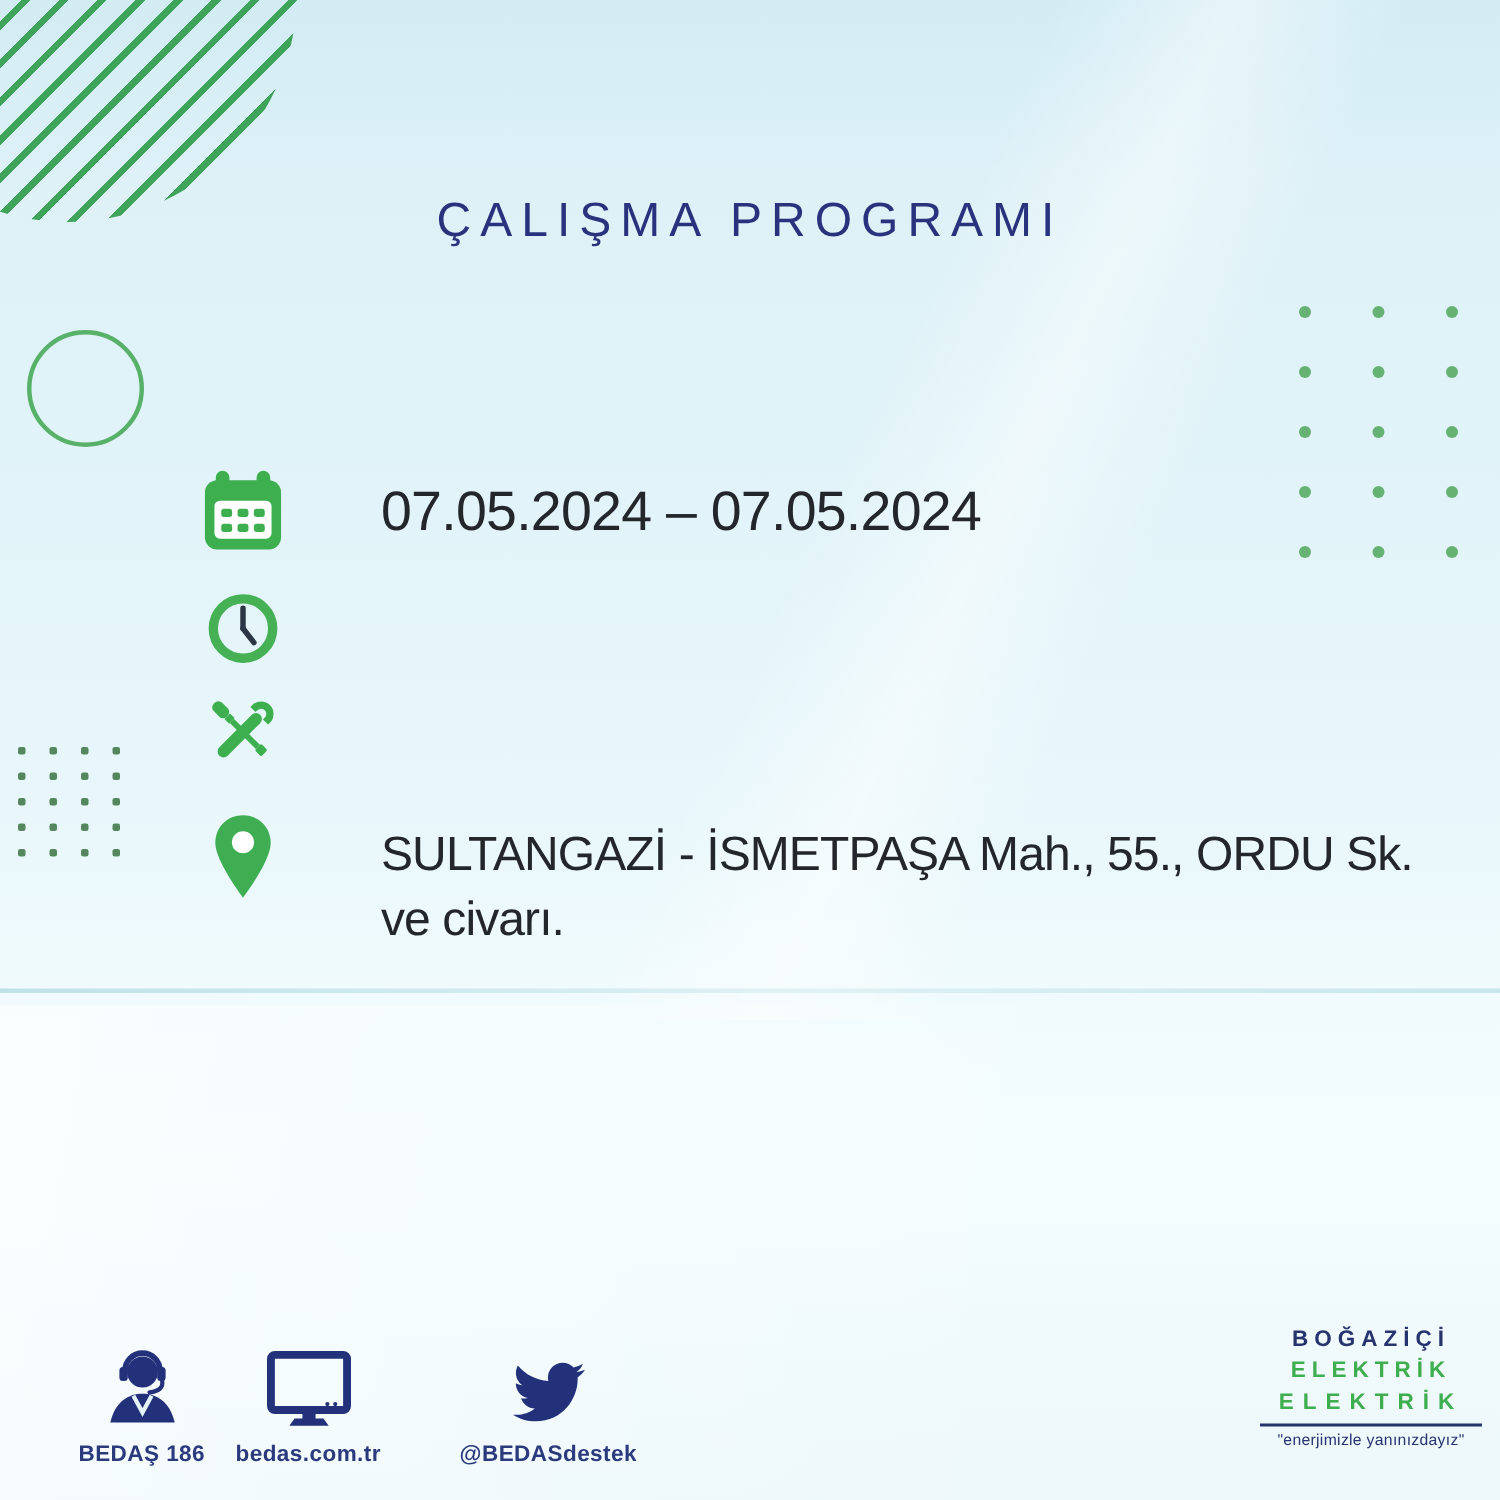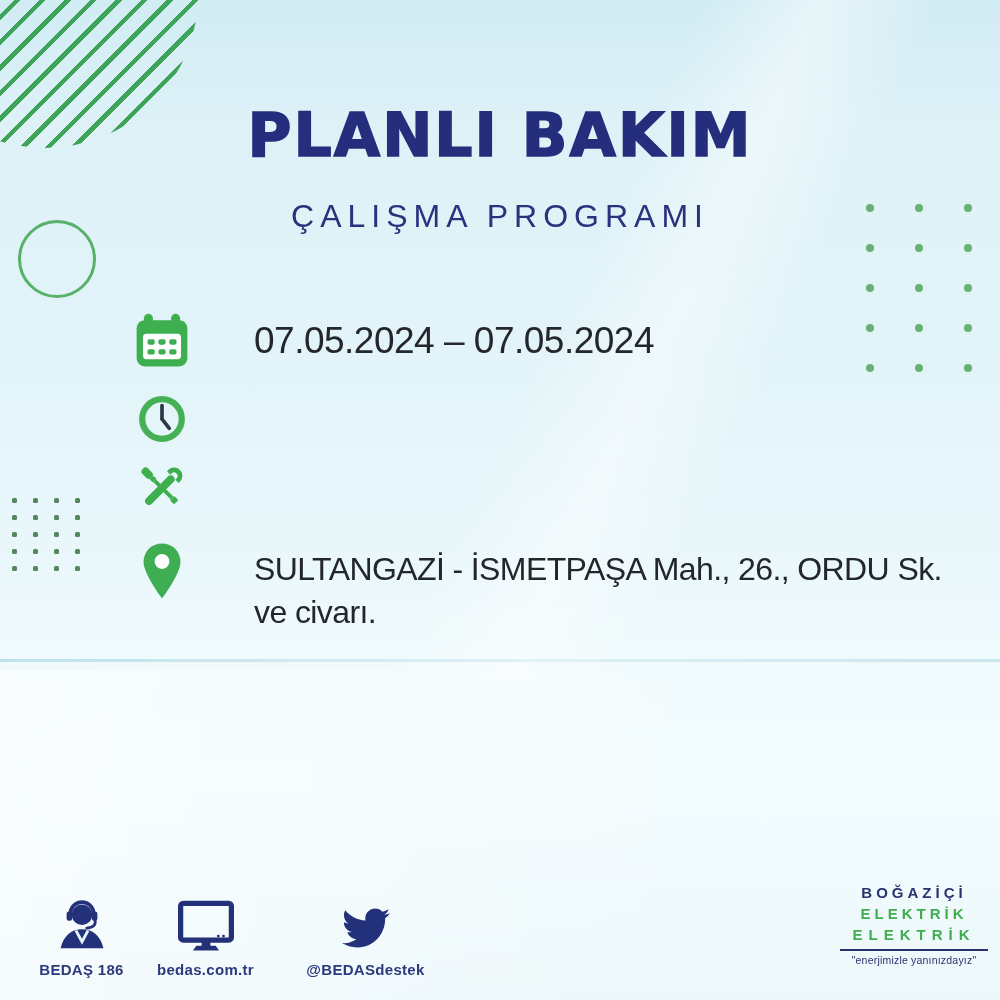--- a/index.html
+++ b/index.html
@@ -57,21 +57,21 @@
   .row-text{color:#23262b; margin-left:18px; letter-spacing:-0.5px;}
   .row-date{top:312px;}   .row-date .row-text{font-size:37px;}
   .row-time{top:394px;}   .row-time .row-text{font-size:37px;}
   .row-work{top:460px;}   .row-work .row-text{font-size:33px;}
   .row-loc{top:542px; align-items:flex-start;}
   .row-loc .row-text{font-size:32px; line-height:1.33; width:705px; margin-top:6px; letter-spacing:-0.6px;}
   
   .contact{position:absolute; top:894px; text-align:center;}
   .contact-icon{height:58px; display:flex; align-items:flex-end; justify-content:center;}
   .contact-label{margin-top:9px; font-size:15px; font-weight:bold; color:#2a3a7d; letter-spacing:0.3px;}
-  .contact-1{left:19px; width:125px;}
+  .contact-1{left:32px; width:125px;}
   .contact-2{left:148px; width:115px;}
   .contact-3{left:258px; width:125px;margin-left:45px;}
   
   .logo{position:absolute; left:838px; top:882px; width:152px; text-align:center;}
   .logo-line{font-weight:bold; font-size:15px; line-height:21px; letter-spacing:4px; color:#27336f;}
   .logo-line.l2{color:#3fae4e;}
   .logo-line.l3{color:#3fae4e; letter-spacing:6px;}
   .logo-divider{height:2px; background:#27336f; margin:4px 2px 3px 2px;}
   .logo-tagline{font-size:10.5px; color:#27336f; letter-spacing:0.2px;}
 </style>
@@ -119,21 +119,20 @@
       <span></span>
       <span></span>
       <span></span>
     <span></span>
       <span></span>
       <span></span>
       <span></span>
   </div>
 
   <div class="title-wrap">
-    <div class="title-main">PLANLI BAKIM</div>
     <div class="title-sub">ÇALIŞMA PROGRAMI</div>
   </div>
 
   <div class="info-row row-date">
     <div class="icon-box">
       <svg width="58" height="58" viewBox="0 0 64 64">
         <rect x="12" y="2" width="10" height="17" rx="5" fill="#3daf4f"></rect>
         <rect x="42" y="2" width="10" height="17" rx="5" fill="#3daf4f"></rect>
         <rect x="4" y="9" width="56" height="51" rx="9" fill="#3daf4f"></rect>
         <rect x="11" y="24" width="42" height="28" rx="4" fill="#ffffff"></rect>
@@ -179,21 +178,21 @@
     </div>
   </div>
 
   <div class="info-row row-loc">
     <div class="icon-box">
       <svg width="38" height="58" viewBox="0 0 36 52">
         <path d="M18 0 C8 0 0.5 7.5 0.5 17.5 C0.5 29 18 52 18 52 C18 52 35.5 29 35.5 17.5 C35.5 7.5 28 0 18 0 Z" fill="#3fae52"></path>
         <circle cx="18" cy="17" r="7" fill="#ffffff"></circle>
       </svg>
     </div>
-    <div class="row-text">SULTANGAZİ - İSMETPAŞA Mah., 26., ORDU Sk. ve civarı.</div>
+    <div class="row-text">SULTANGAZİ - İSMETPAŞA Mah., 55., ORDU Sk. ve civarı.</div>
   </div>
 
   <div class="contact contact-1">
     <div class="contact-icon">
       <svg width="60" height="56" viewBox="0 0 64 60">
         <circle cx="32" cy="20" r="11" fill="#23307a"></circle>
         <path d="M9 56 C12.5 41 22 35.5 32 35.5 C42 35.5 51.5 41 55 56 Z" fill="#23307a"></path>
         <path d="M25.5 37 L32 49 L38.5 37" stroke="#e3f4f8" stroke-width="3" fill="none"></path>
         <path d="M19.5 19 a12.5 12.5 0 0 1 25 0" stroke="#23307a" stroke-width="4" fill="none"></path>
         <rect x="15.5" y="16.5" width="6" height="10" rx="2.5" fill="#23307a"></rect>

